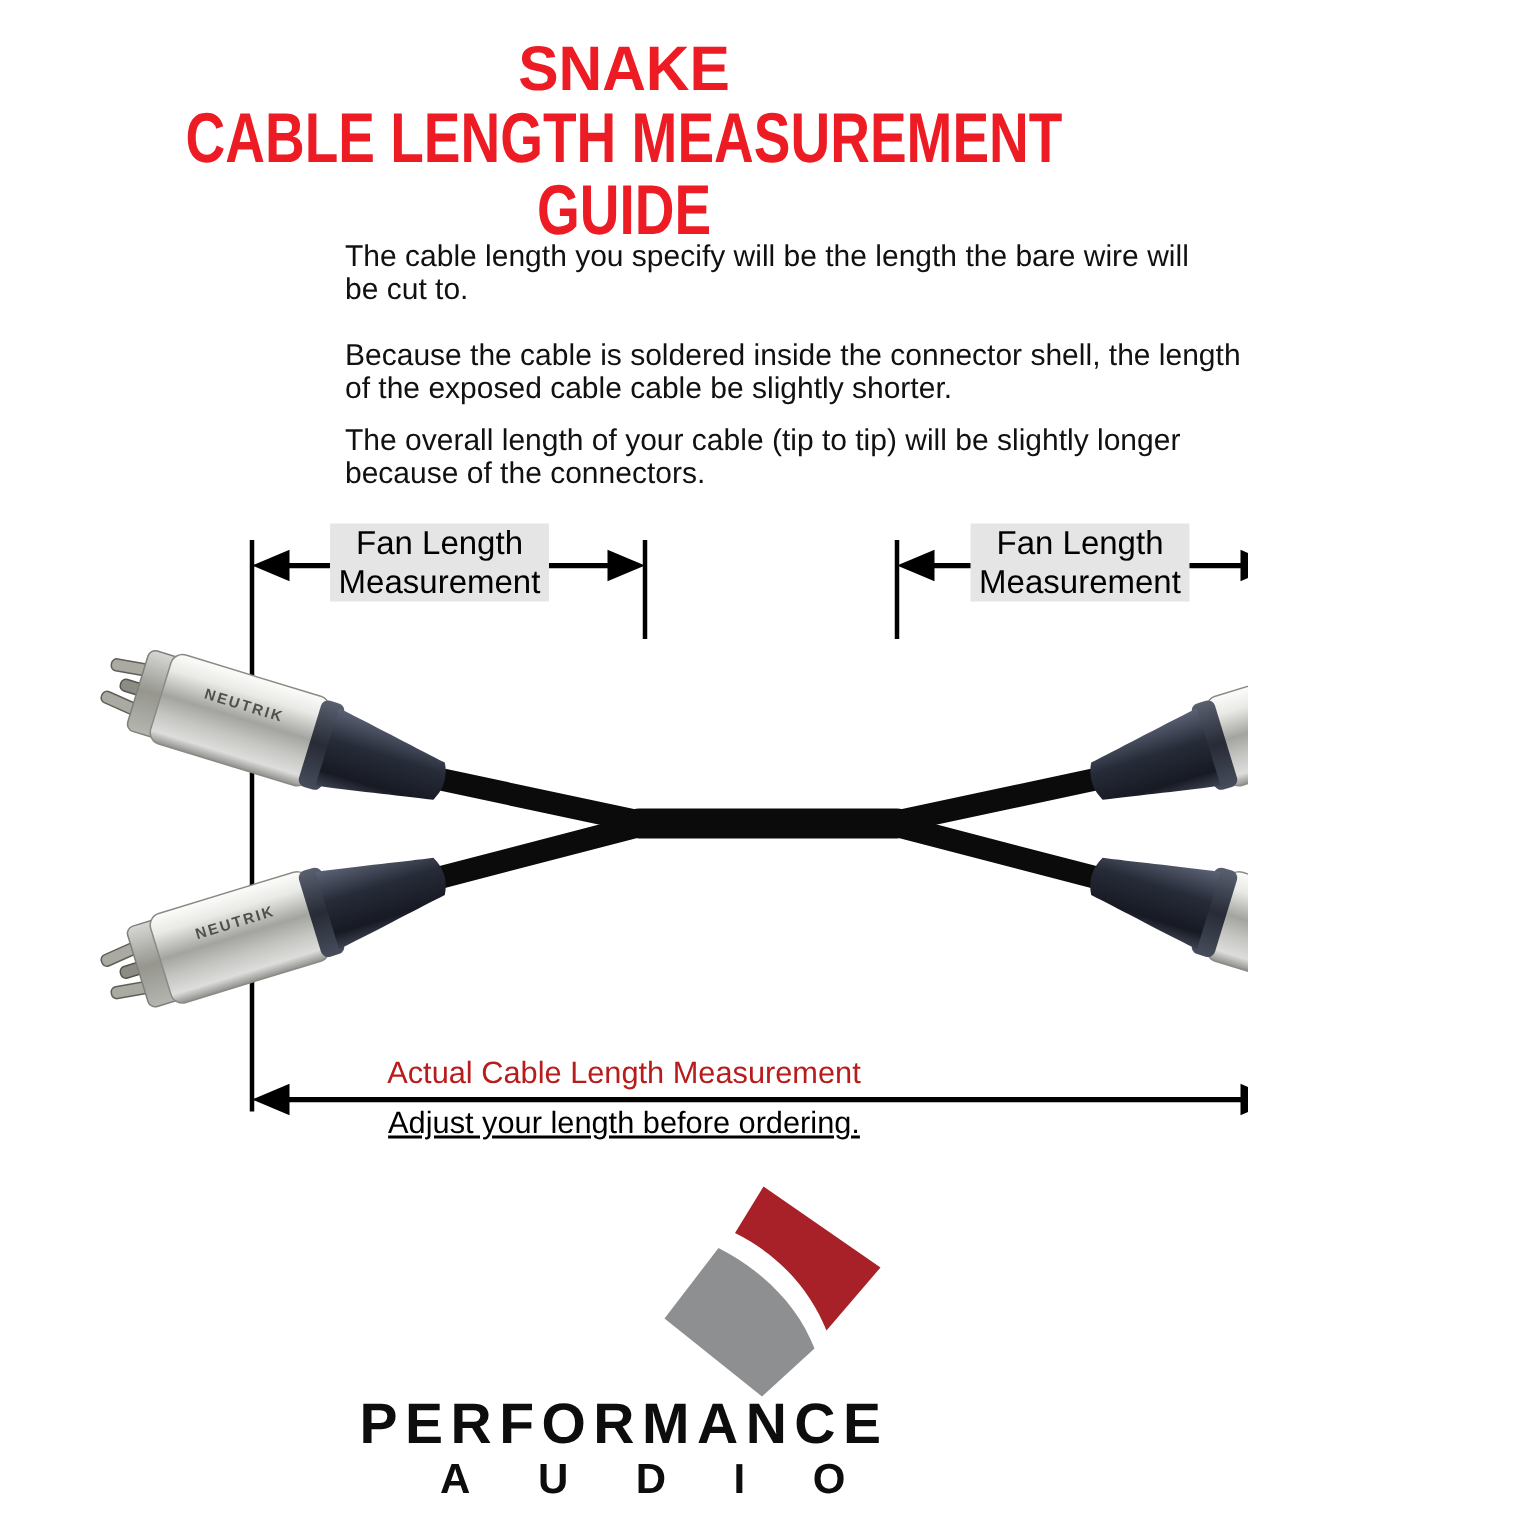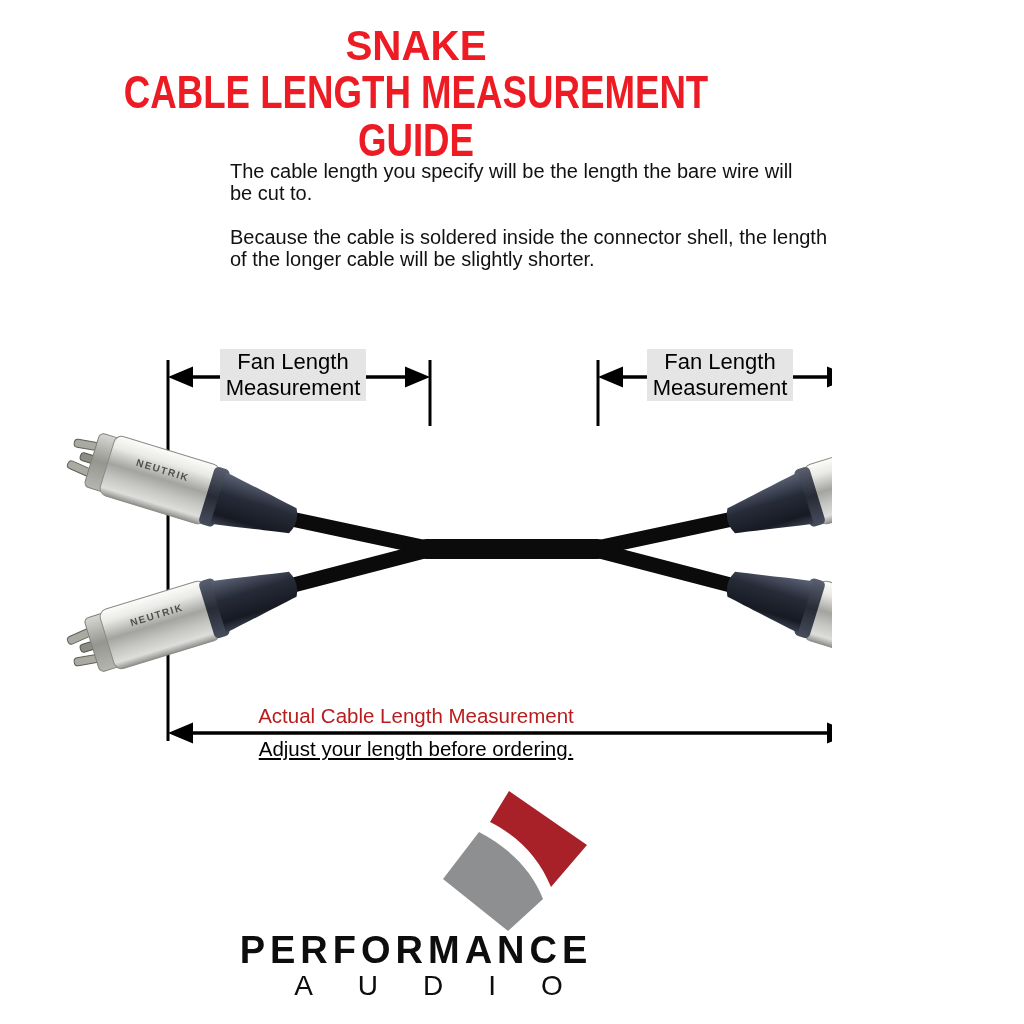--- a/index.html
+++ b/index.html
@@ -30,41 +30,45 @@
   .fan-right { left:647px; top:349px; width:146px; }
   .actual-1 { position:absolute; left:0; right:0; top:704px; text-align:center;
               font-size:20.5px; line-height:24px; color:#b91c1c; }
   .actual-2 { position:absolute; left:0; right:0; top:737px; text-align:center;
               font-size:20.5px; line-height:24px; color:#000;text-decoration:underline; }
   
   .logo-name { position:absolute; left:0; right:0; top:929px; text-align:center;
                font-size:38px; font-weight:bold; letter-spacing:5px;
                color:#0d0d0d; }
   .logo-sub  { position:absolute; left:0; right:0; top:970px; text-align:center;
-               font-size:28px; font-weight:400; letter-spacing:45px;
+               font-size:28px; font-weight:700; letter-spacing:45px;
                padding-left:45px; color:#0d0d0d;margin-left:25px; }
 </style>
 </head>
 <body>
 
 <div class="page">
 
   <header class="title">
     <div class="title-line1">SNAKE</div>
     <div class="title-line2">CABLE LENGTH MEASUREMENT GUIDE</div>
   </header>
 
   <section class="intro">
     <p class="p1">
       <span>The cable length you specify will be the length the bare wire will</span>
       <span>be cut to.</span>
     </p>
     <p class="p2">
       <span>Because the cable is soldered inside the connector shell, the length</span>
-      <span>of the longer cable will be slightly shorter.</span>
+      <span>of the exposed cable cable be slightly shorter.</span>
+    </p>
+    <p class="p3">
+      <span>The overall length of your cable (tip to tip) will be slightly longer</span>
+      <span>because of the connectors.</span>
     </p>
   </section>
 
   <svg id="diagram" viewBox="0 0 1024 1024" aria-hidden="true">
     <defs>
       <linearGradient id="barrelGrad" gradientUnits="userSpaceOnUse" x1="0" y1="-31" x2="0" y2="31">
         <stop offset="0" stop-color="#fcfcfa"></stop>
         <stop offset="0.2" stop-color="#e9eae6"></stop>
         <stop offset="0.48" stop-color="#a3a49f"></stop>
         <stop offset="0.68" stop-color="#c4c5c1"></stop>

